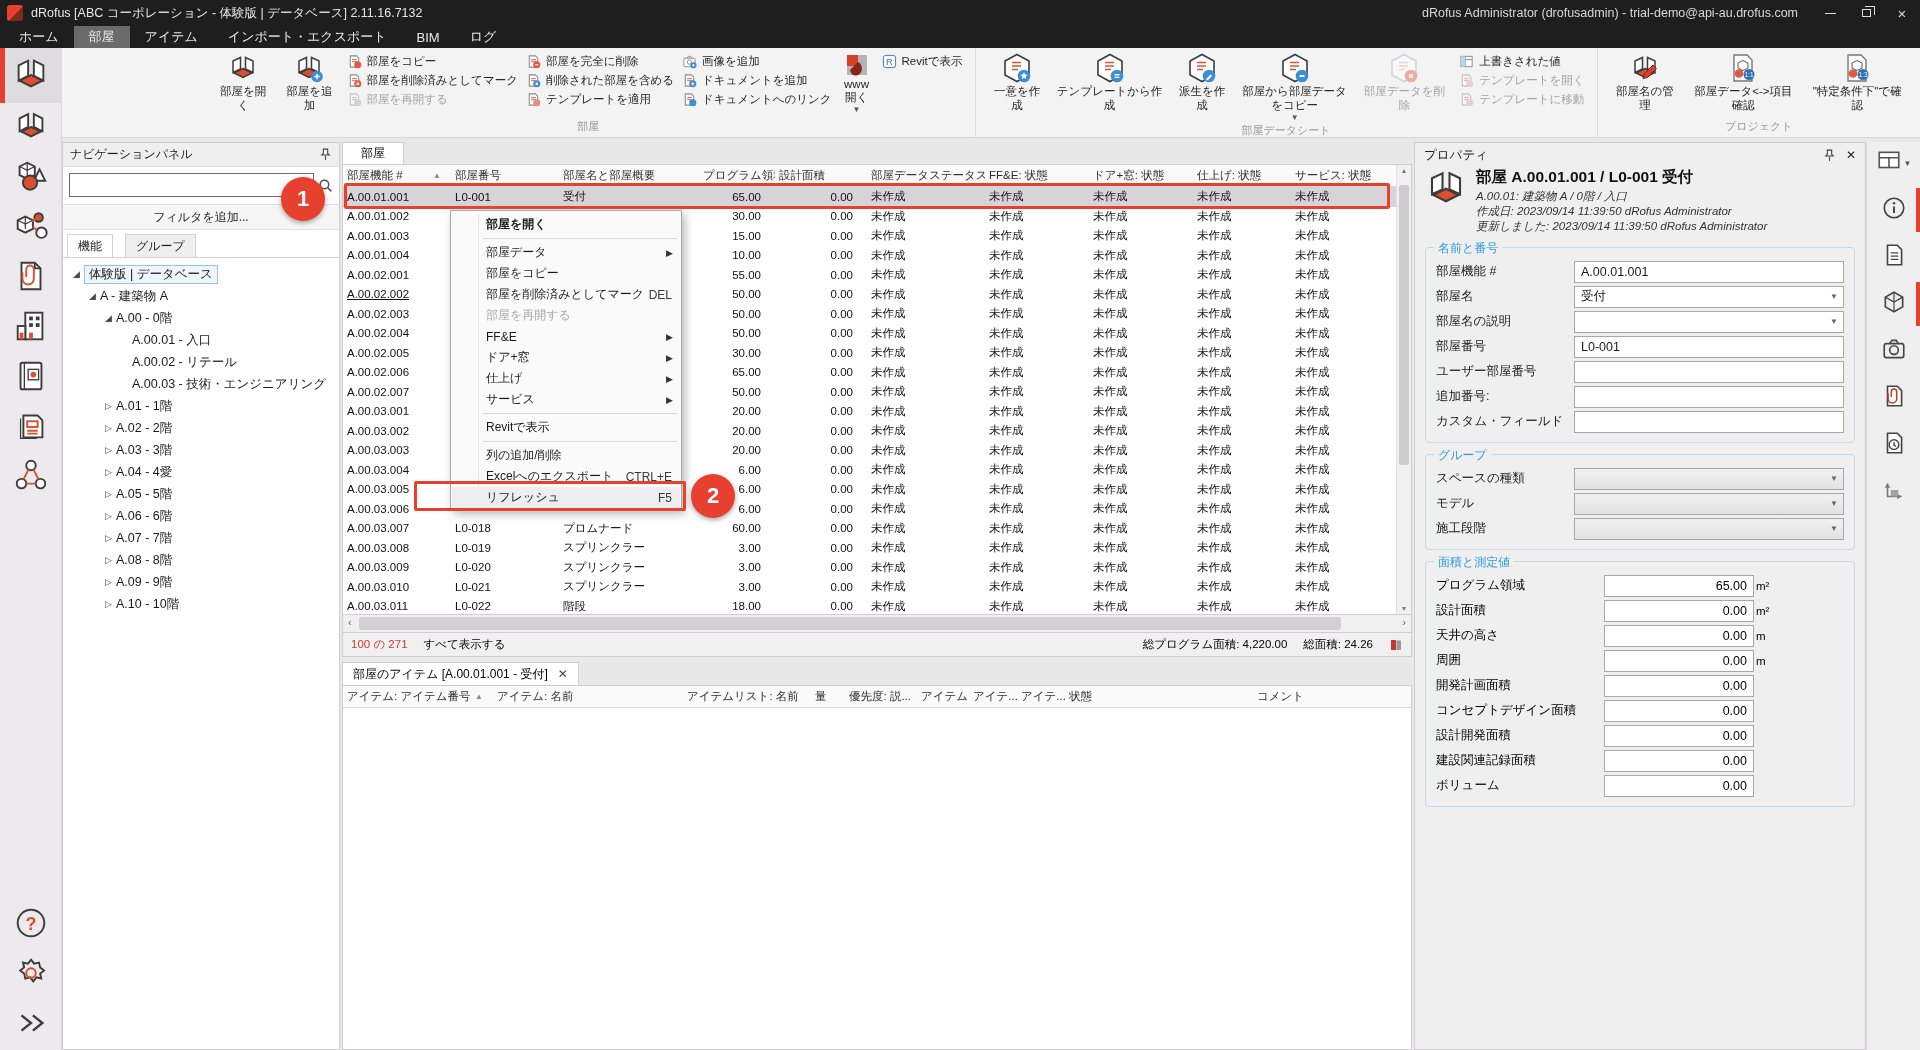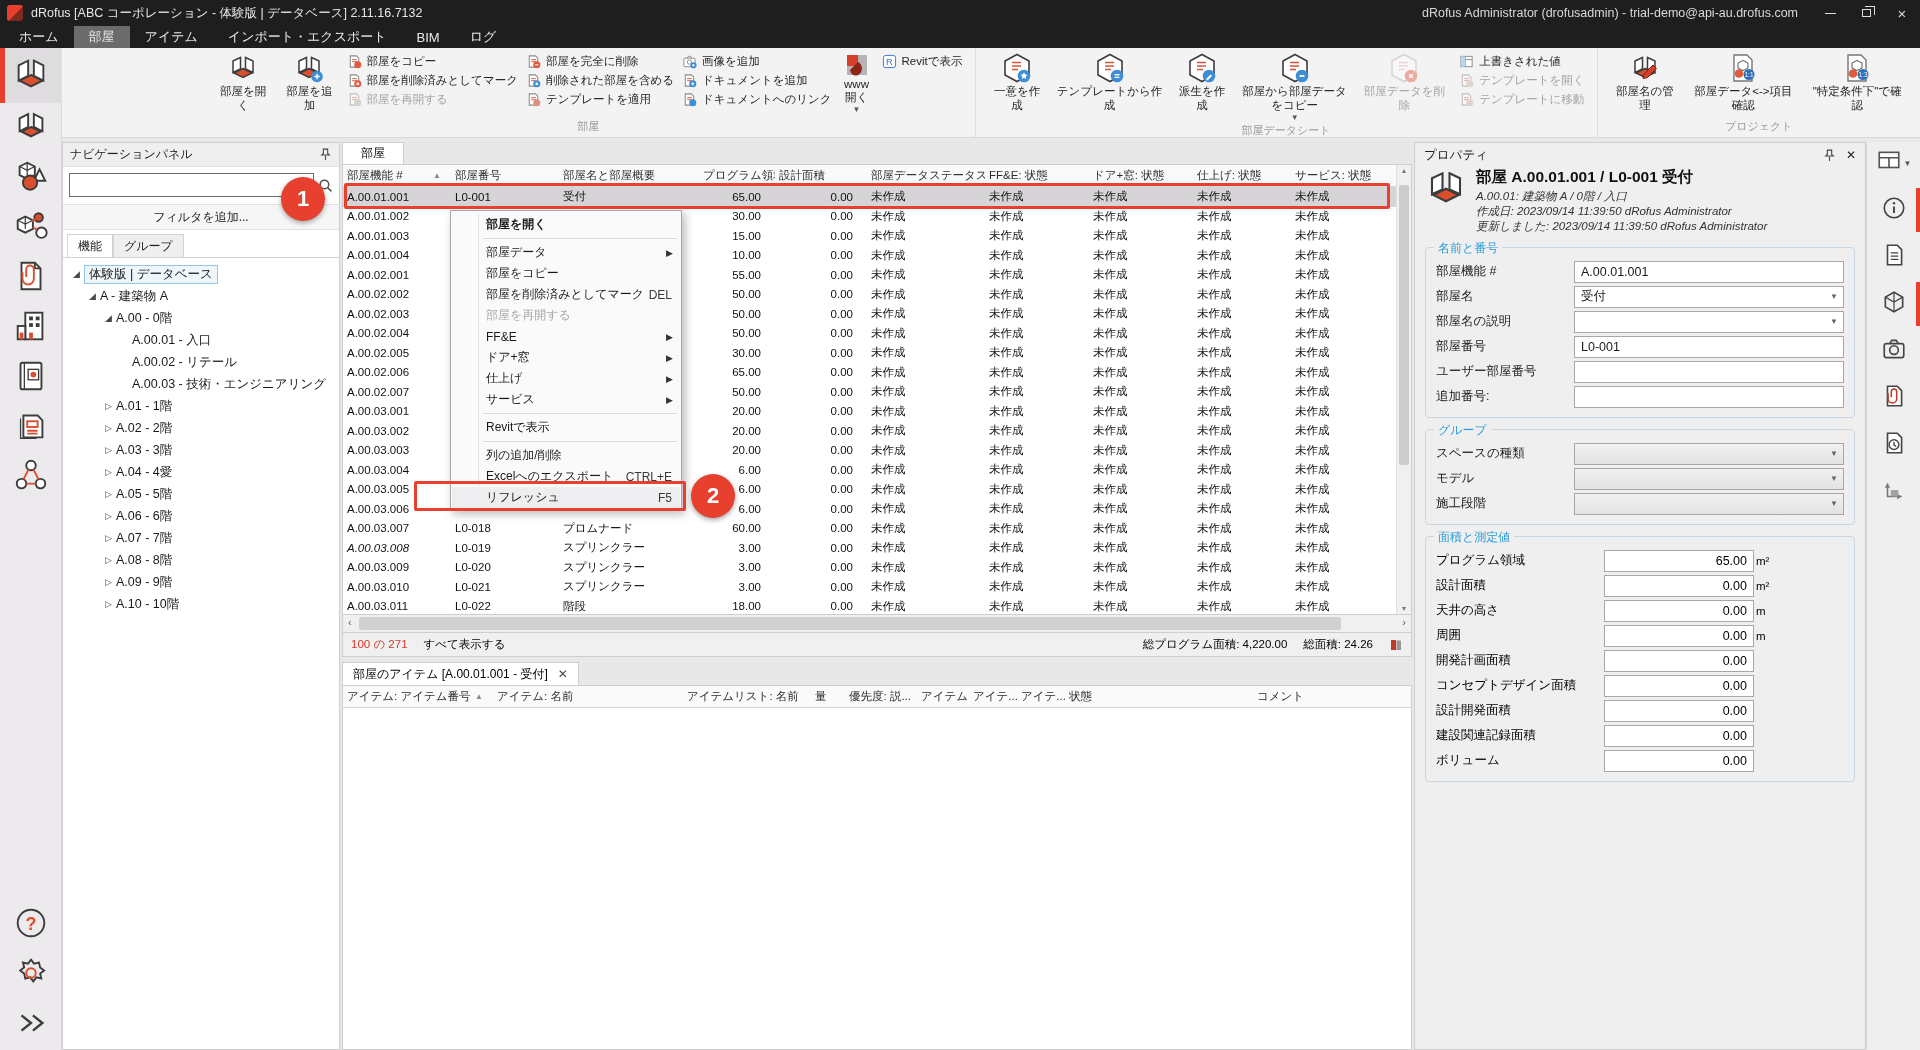--- a/index.html
+++ b/index.html
@@ -51,21 +51,21 @@
 .side-spacer { flex:1; }
 
 
 .navpanel { position:absolute; left:62px; top:142px; width:278px; height:908px; background:#fff; border:1px solid #cfcdcf; display:flex; flex-direction:column; }
 .nav-title { height:24px; background:#f0eff0; border-bottom:1px solid #e2e0e2; display:flex; align-items:center; padding:0 7px; font-size:12px; color:#222; flex:none; }
 .nav-title .pin { margin-left:auto; width:13px; height:13px; }
 .nav-search { display:flex; align-items:center; gap:4px; padding:6px 6px 4px; flex:none; }
 .search-box { flex:1; height:24px; border:1px solid #6d6d6d; background:#fff; display:flex; align-items:center; justify-content:flex-end; padding:0 5px; color:#777; font-size:10px; }
 .sicon { width:15px; height:15px; flex:none; }
 .nav-filter { height:26px; margin-top:3px; background:#f7f6f7; border-top:1px solid #e2e0e2; border-bottom:1px solid #e2e0e2; display:flex; align-items:center; justify-content:center; font-size:12px; color:#222; flex:none; }
-.nav-tabs { display:flex; gap:0; padding:4px 4px 0; border-bottom:1px solid #d4d2d4; flex:none; }
+.nav-tabs { display:flex; gap:12px; padding:4px 4px 0; border-bottom:1px solid #d4d2d4; flex:none; }
 .ntab { font-size:12px; padding:3px 10px 2px; border:1px solid #d4d2d4; border-bottom:none; background:#f0eff0; color:#222; }
 .ntab.active { background:#fff; }
 .nav-tree { flex:1; padding:5px 2px; font-size:12.5px; color:#1a1a1a; overflow:hidden; }
 .titem { height:22px; display:flex; align-items:center; white-space:nowrap; }
 .t-arrow { width:15px; flex:none; text-align:center; font-size:9px; color:#4a4a4a; }
 .t-label.selected { border:1px solid #93c5e8; background:#eef6fc; padding:0 4px; }
 
 
 .main { position:absolute; left:342px; top:142px; width:1070px; height:908px; display:flex; flex-direction:column; }
 .main-tabs { height:22px; position:relative; background:#e9e8e9; flex:none; }
@@ -694,21 +694,21 @@
             <div class="td" style="width: 140px;"></div>
             <div class="td num" style="width: 76px;">55.00</div>
             <div class="td num" style="width: 92px;">0.00</div>
             <div class="td" style="width: 118px;">未作成</div>
             <div class="td" style="width: 104px;">未作成</div>
             <div class="td" style="width: 104px;">未作成</div>
             <div class="td" style="width: 98px;">未作成</div>
             <div class="td" style="width: 105px;">未作成</div>
           </div>
           <div class="trow">
-            <div class="td" style="width: 108px;">A.00.02.002</div>
+            <div class="td" style="width: 108px; text-decoration: underline;">A.00.02.002</div>
             <div class="td" style="width: 108px;"></div>
             <div class="td" style="width: 140px;"></div>
             <div class="td num" style="width: 76px;">50.00</div>
             <div class="td num" style="width: 92px;">0.00</div>
             <div class="td" style="width: 118px;">未作成</div>
             <div class="td" style="width: 104px;">未作成</div>
             <div class="td" style="width: 104px;">未作成</div>
             <div class="td" style="width: 98px;">未作成</div>
             <div class="td" style="width: 105px;">未作成</div>
           </div>
@@ -850,21 +850,21 @@
             <div class="td" style="width: 140px;">プロムナード</div>
             <div class="td num" style="width: 76px;">60.00</div>
             <div class="td num" style="width: 92px;">0.00</div>
             <div class="td" style="width: 118px;">未作成</div>
             <div class="td" style="width: 104px;">未作成</div>
             <div class="td" style="width: 104px;">未作成</div>
             <div class="td" style="width: 98px;">未作成</div>
             <div class="td" style="width: 105px;">未作成</div>
           </div>
           <div class="trow">
-            <div class="td" style="width: 108px; font-style: italic;">A.00.03.008</div>
+            <div class="td" style="width: 108px;">A.00.03.008</div>
             <div class="td" style="width: 108px;">L0-019</div>
             <div class="td" style="width: 140px;">スプリンクラー</div>
             <div class="td num" style="width: 76px;">3.00</div>
             <div class="td num" style="width: 92px;">0.00</div>
             <div class="td" style="width: 118px;">未作成</div>
             <div class="td" style="width: 104px;">未作成</div>
             <div class="td" style="width: 104px;">未作成</div>
             <div class="td" style="width: 98px;">未作成</div>
             <div class="td" style="width: 105px;">未作成</div>
           </div>
@@ -1028,20 +1028,26 @@
             <div class="fctl">
               <span></span>
             </div>
           </div>
           <div class="frow">
             <span class="flab">追加番号:</span>
             <div class="fctl">
               <span></span>
             </div>
           </div>
+          <div class="frow">
+            <span class="flab">カスタム・フィールド</span>
+            <div class="fctl">
+              <span></span>
+            </div>
+          </div>
         </div>
     </div>
     <div class="fieldset">
       <span class="flabel">グループ</span>
       <div>
           <div class="frow">
             <span class="flab">スペースの種類</span>
             <div class="fctl dis">
               <span></span>
               <span class="dd">▼</span>

